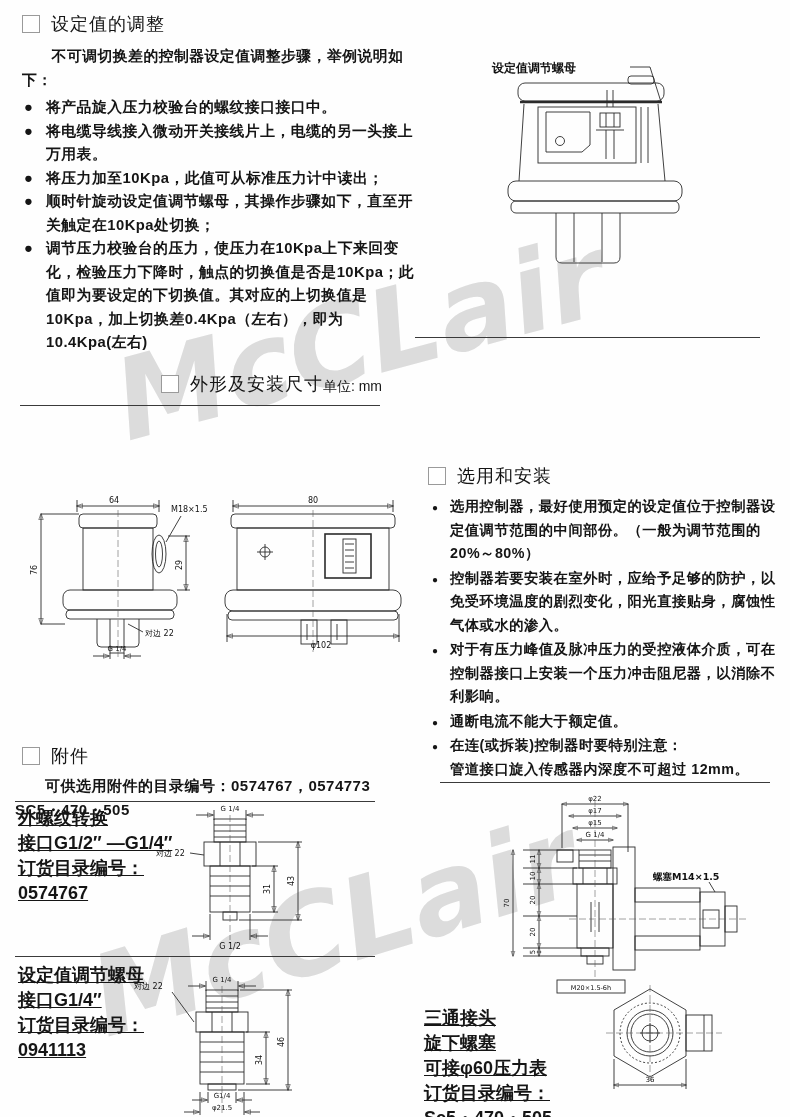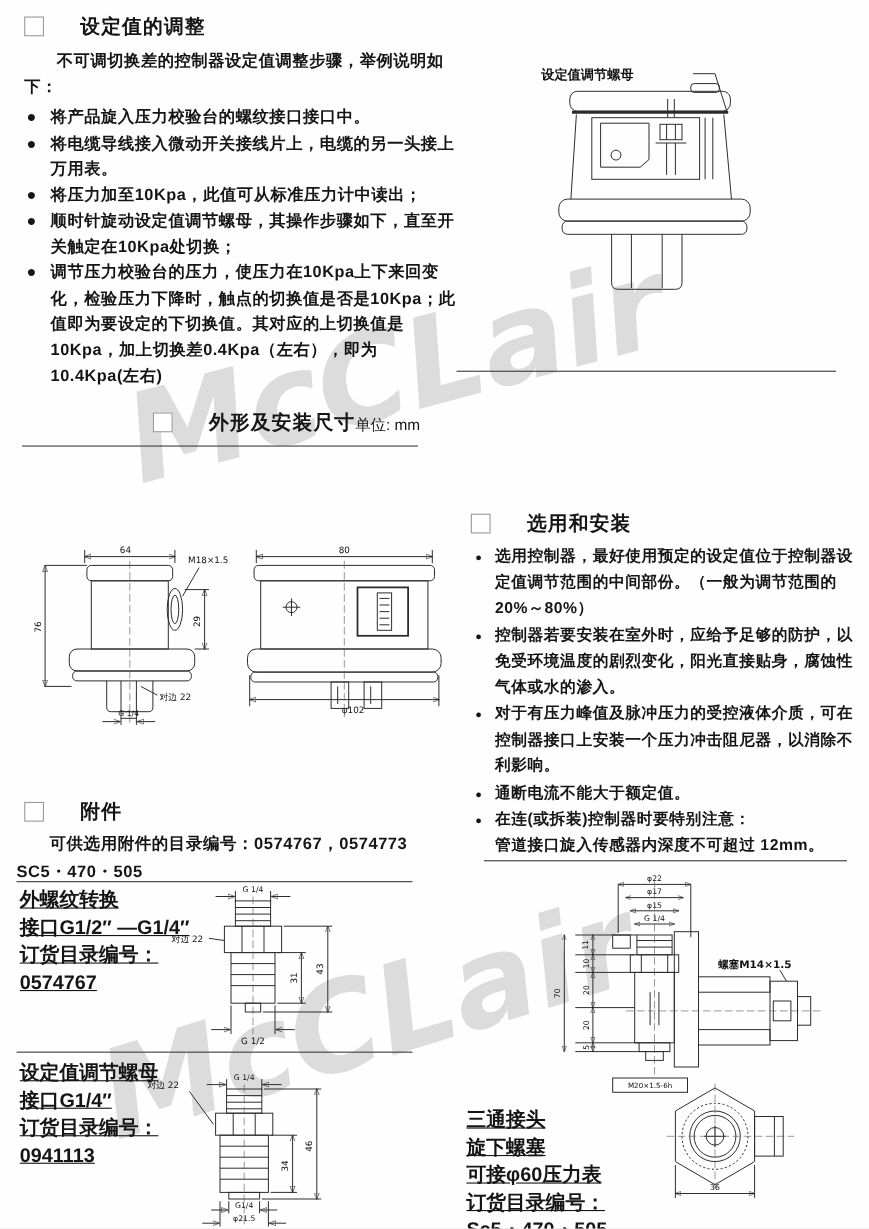--- a/index.html
+++ b/index.html
@@ -4,21 +4,21 @@
 <style>
   html,body{margin:0;padding:0;background:#e8e8e8;}
   .page{position:relative;width:790px;height:1117px;background:#fefefe;overflow:hidden;
         font-family:"Liberation Sans","DejaVu Sans",sans-serif;color:#151515;}
   .wm{position:absolute;z-index:0;font-weight:bold;font-style:italic;
       font-family:"DejaVu Sans",sans-serif;color:#dcdcdc;white-space:nowrap;
       font-size:112px;letter-spacing:0px;transform-origin:left center;user-select:none;}
   .layer{position:absolute;z-index:1;}
   .sec-header{display:flex;align-items:center;gap:11px;}
   .cbx{width:16px;height:16px;border:1.5px solid #9a9a9a;background:#fff;flex:0 0 auto;}
-  .sec-title{font-weight:bold;font-size:18px;letter-spacing:1px;margin-left:22px;}
+  .sec-title{font-weight:normal;font-size:18px;letter-spacing:1px;}
   .cn{font-weight:bold;letter-spacing:0.5px;}
   .intro{margin:9px 0 0 0;text-indent:2em;font-size:14.8px;line-height:23.5px;}
   .example{margin:1px 0 0 0;padding-left:62px;text-indent:-62px;font-size:14.8px;line-height:23.5px;}
   ul.blist{list-style:none;margin:4px 0 0 0;padding:0;font-size:14.8px;line-height:23.5px;}
   ul.blist li{position:relative;padding-left:24px;margin:0;}
   ul.blist .blt{position:absolute;left:2px;top:0;}
   ul.blist .btext{white-space:pre-line;}
   .sel ul.blist{font-size:14.3px;}
   .sel ul.blist li{padding-left:22px;margin-bottom:1px;}
   .sel ul.blist .blt{font-size:10px;top:1px;left:4px;}
@@ -175,21 +175,21 @@
     <ul class="blist" style="margin-top:7px;">
       <li><span class="blt">●</span><span class="btext">选用控制器，最好使用预定的设定值位于控制器设定值调节范围的中间部份。（一般为调节范围的20%～80%）</span></li>
       <li><span class="blt">●</span><span class="btext">控制器若要安装在室外时，应给予足够的防护，以免受环境温度的剧烈变化，阳光直接贴身，腐蚀性气体或水的渗入。</span></li>
       <li><span class="blt">●</span><span class="btext">对于有压力峰值及脉冲压力的受控液体介质，可在控制器接口上安装一个压力冲击阻尼器，以消除不利影响。</span></li>
       <li><span class="blt">●</span><span class="btext">通断电流不能大于额定值。</span></li>
       <li><span class="blt">●</span><span class="btext">在连(或拆装)控制器时要特别注意：
 管道接口旋入传感器内深度不可超过 12mm。</span></li>
     </ul>
   </div>
 
-  <div class="layer cn" style="left:15px;top:726px;width:365px;">
+  <div class="layer cn" style="left:15px;top:744px;width:365px;">
     <div class="sec-header" style="padding-left:7px;">
       <span class="cbx"></span>
       <span class="sec-title">附件</span>
     </div>
     <p class="intro" style="margin-top:6px;font-size:15px;">可供选用附件的目录编号：0574767，0574773</p>
     <div style="font-size:15px;margin-top:3px;font-weight:bold;">SC5・470・505</div>
   </div>
   <div class="rule" style="left:15px;top:801px;width:360px;"></div>
 
   <div class="layer acc-lines" style="left:18px;top:806px;">

